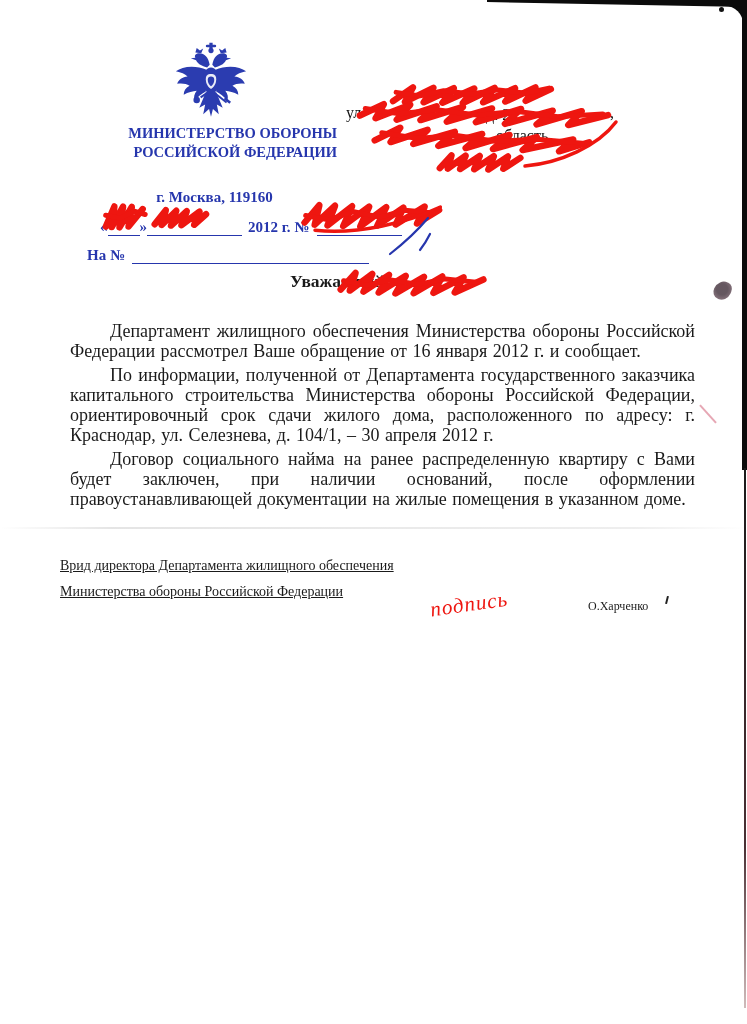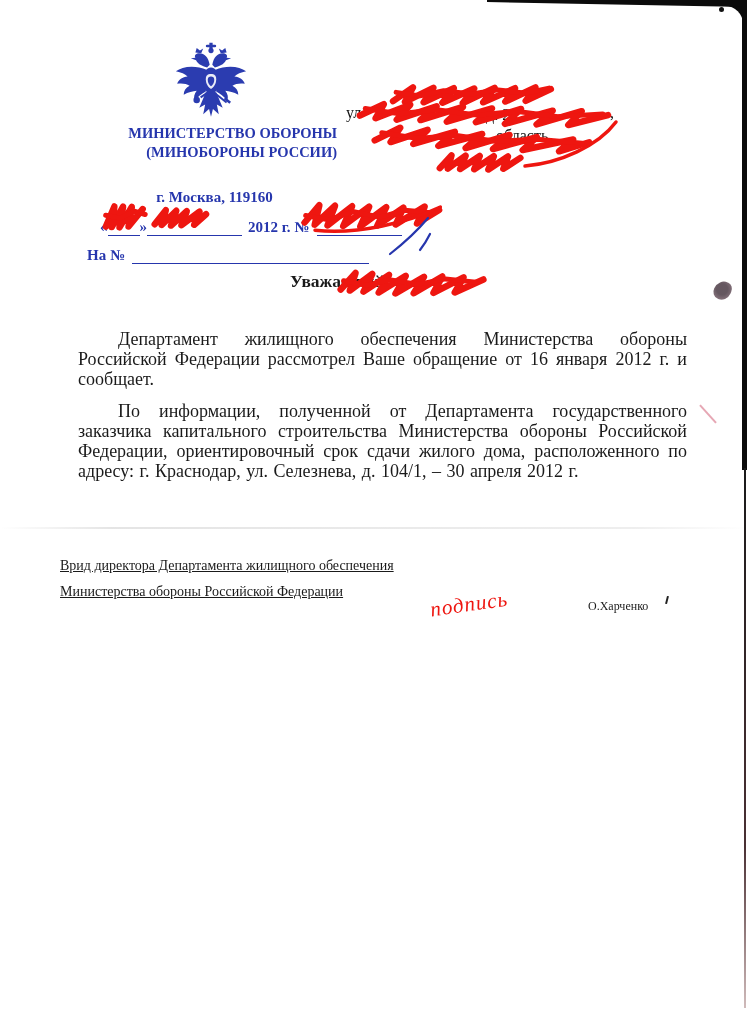--- a/index.html
+++ b/index.html
@@ -49,21 +49,21 @@
   .scr path{fill:none;stroke:var(--red);stroke-linecap:round;stroke-linejoin:round;}
   .scr .w1{stroke-width:6.5px;}
   .scr .w2{stroke-width:5px;}
   .scr .w3{stroke-width:3.5px;}
   .pen path{fill:none;stroke:var(--blue);stroke-width:2.2px;stroke-linecap:round;}
 
   
   .salut{left:242px;top:271px;font-weight:bold;font-size:17.5px;margin-left:48px;}
   .bodytext{left:66px;top:317px;width:633px;font-size:18px;line-height:20px;
     text-align:justify;word-spacing:1px;}
-  .bodytext p{margin:12px;text-indent:40px;}
+  .bodytext p{margin:4px;text-indent:40px;}
 
   
   .sig{left:60px;top:553px;font-size:14px;line-height:25.5px;text-decoration:underline;}
   .handwr{left:430px;top:592px;color:var(--red);font-size:21px;font-style:italic;
     transform:rotate(-8deg);letter-spacing:1px;}
   .signer{left:588px;top:599px;font-size:12px;}
   .pen-tick{left:666px;top:596px;width:2px;height:8px;background:#222;transform:rotate(14deg);}
 </style>
 </head>
 <body style="--blue: #2636ad; --red: #ee1610; --ink: #1a1a1a;">
@@ -99,21 +99,21 @@
       <path d="M64 76 L84 92" stroke="#2b3cb0" stroke-width="3"></path>
       <rect x="79" y="87" width="11" height="4" transform="rotate(38 85 90)"></rect>
     </g>
     <path d="M60 48 c5 0 8 2 8 8 c0 8 -4 12 -8 15 c-4 -3 -8 -7 -8 -15 c0 -6 3 -8 8 -8 z" fill="#fff" opacity=".9"></path>
     <path d="M60 52 c3 0 5 1.5 5 5 c0 5 -2.5 8 -5 10 c-2.5 -2 -5 -5 -5 -10 c0 -3.5 2 -5 5 -5 z" fill="#2b3cb0"></path>
   </svg>
 </div>
 
 <div class="abs org" data-name="org-name-block">
   <div data-name="org-name-line1">МИНИСТЕРСТВО ОБОРОНЫ</div>
-  <div data-name="org-name-line3">(МИНОБОРОНЫ РОССИИ)</div>
+  <div data-name="org-name-line2">РОССИЙСКОЙ ФЕДЕРАЦИИ</div>
 </div>
 <div class="abs city" data-name="org-city-line">г. Москва,  119160</div>
 
 <div class="abs dateline" data-name="date-number-line">
   <span data-name="date-open-quote">«</span><span class="u" style="width:32px" data-name="date-day-blank"></span><span data-name="date-close-quote">»</span><span class="u" style="width:95px;margin-right:6px" data-name="date-month-blank"></span><span data-name="date-year-part">2012 г. №</span><span class="u" style="width:85px;margin-left:8px" data-name="outgoing-number-blank"></span>
 </div>
 
 <div class="abs refline" data-name="reference-line">
   <span data-name="reference-label">На №</span><span class="u" style="width:237px;margin-left:7px" data-name="reference-blank"></span>
 </div>
@@ -182,20 +182,21 @@
 <div class="scr" style="left:336px;top:267px;width:152px;height:30px;transform:rotate(-1deg);" data-name="redaction-scribble-addressee-name">
   <svg viewBox="0 0 100 24" preserveAspectRatio="none">
     <path class="w1" vector-effect="non-scaling-stroke" d="M3 17 L13 4 L9 18 L24 5 L18 19 L35 6 L28 20 L46 7 L39 21 L58 8 L51 21 L70 8 L64 21 L84 9 L78 21 L97 11"></path>
     <path class="w2" vector-effect="non-scaling-stroke" d="M5 10 L20 14 L36 10 L54 14 L72 10 L92 13"></path>
   </svg>
 </div>
 
 <div class="abs bodytext" data-name="letter-body">
   <p data-name="body-paragraph">Департамент жилищного обеспечения Министерства обороны Российской Федерации рассмотрел Ваше обращение от 16 января 2012 г. и сообщает.</p>
   <p data-name="body-paragraph">По информации, полученной от Департамента государственного заказчика капитального строительства Министерства обороны Российской Федерации, ориентировочный срок сдачи жилого дома, расположенного по адресу: г. Краснодар, ул. Селезнева, д. 104/1, – 30 апреля 2012 г.</p>
+  <p data-name="body-paragraph">Договор социального найма на ранее распределенную квартиру с Вами будет заключен, при наличии оснований, после оформлении правоустанавливающей документации на жилые помещения в указанном доме.</p>
 </div>
 
 <div class="abs sig" data-name="signature-block">
   <div data-name="signer-position-line1">Врид директора Департамента жилищного обеспечения</div>
   <div data-name="signer-position-line2">Министерства обороны Российской Федерации</div>
 </div>
 <div class="abs handwr" data-name="handwritten-signature-note">подпись</div>
 <div class="abs signer" data-name="signer-name">О.Харченко</div>
 <div class="abs pen-tick" data-name="pen-tick-mark"></div>
 

